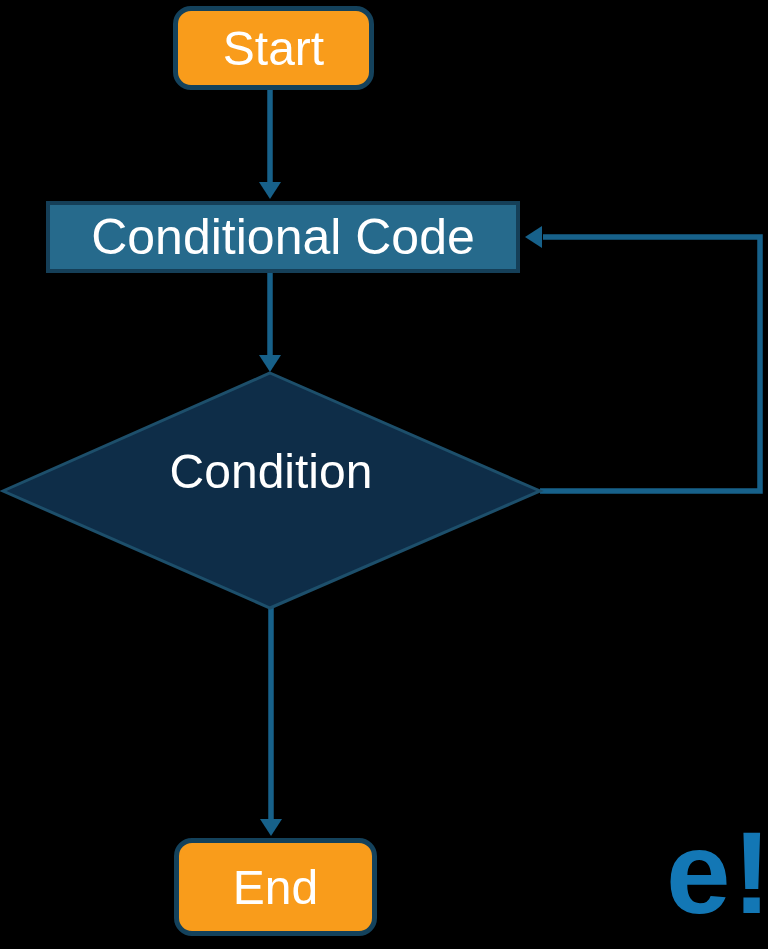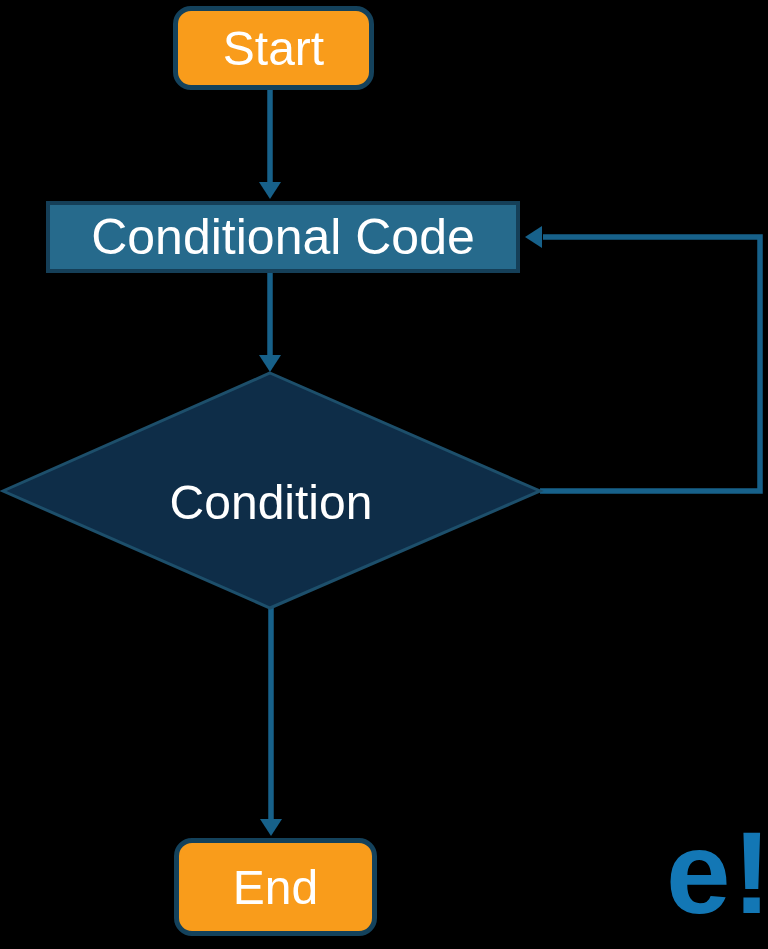--- a/index.html
+++ b/index.html
@@ -61,24 +61,24 @@
   }
   .node-process {
     left: 46px; top: 201px;
     width: 474px; height: 72px;
     background: #266A8C;
     border: 4px solid #153F58;
     font-size: 50px;
   }
   .diamond-label {
     position: absolute;
-    left: 71px; top: 468px;
+    left: 71px; top: 444px;
     width: 400px; height: 62px;
     display: flex;
-    align-items: flex-end;
+    align-items: flex-start;
     justify-content: center;
     color: #FFFFFF;
     font-size: 48px;
   }
   .brand-logo {
     position: absolute;
     left: 666px; top: 815px;
     color: #1377B5;
     font-size: 116px;
     font-weight: bold;

